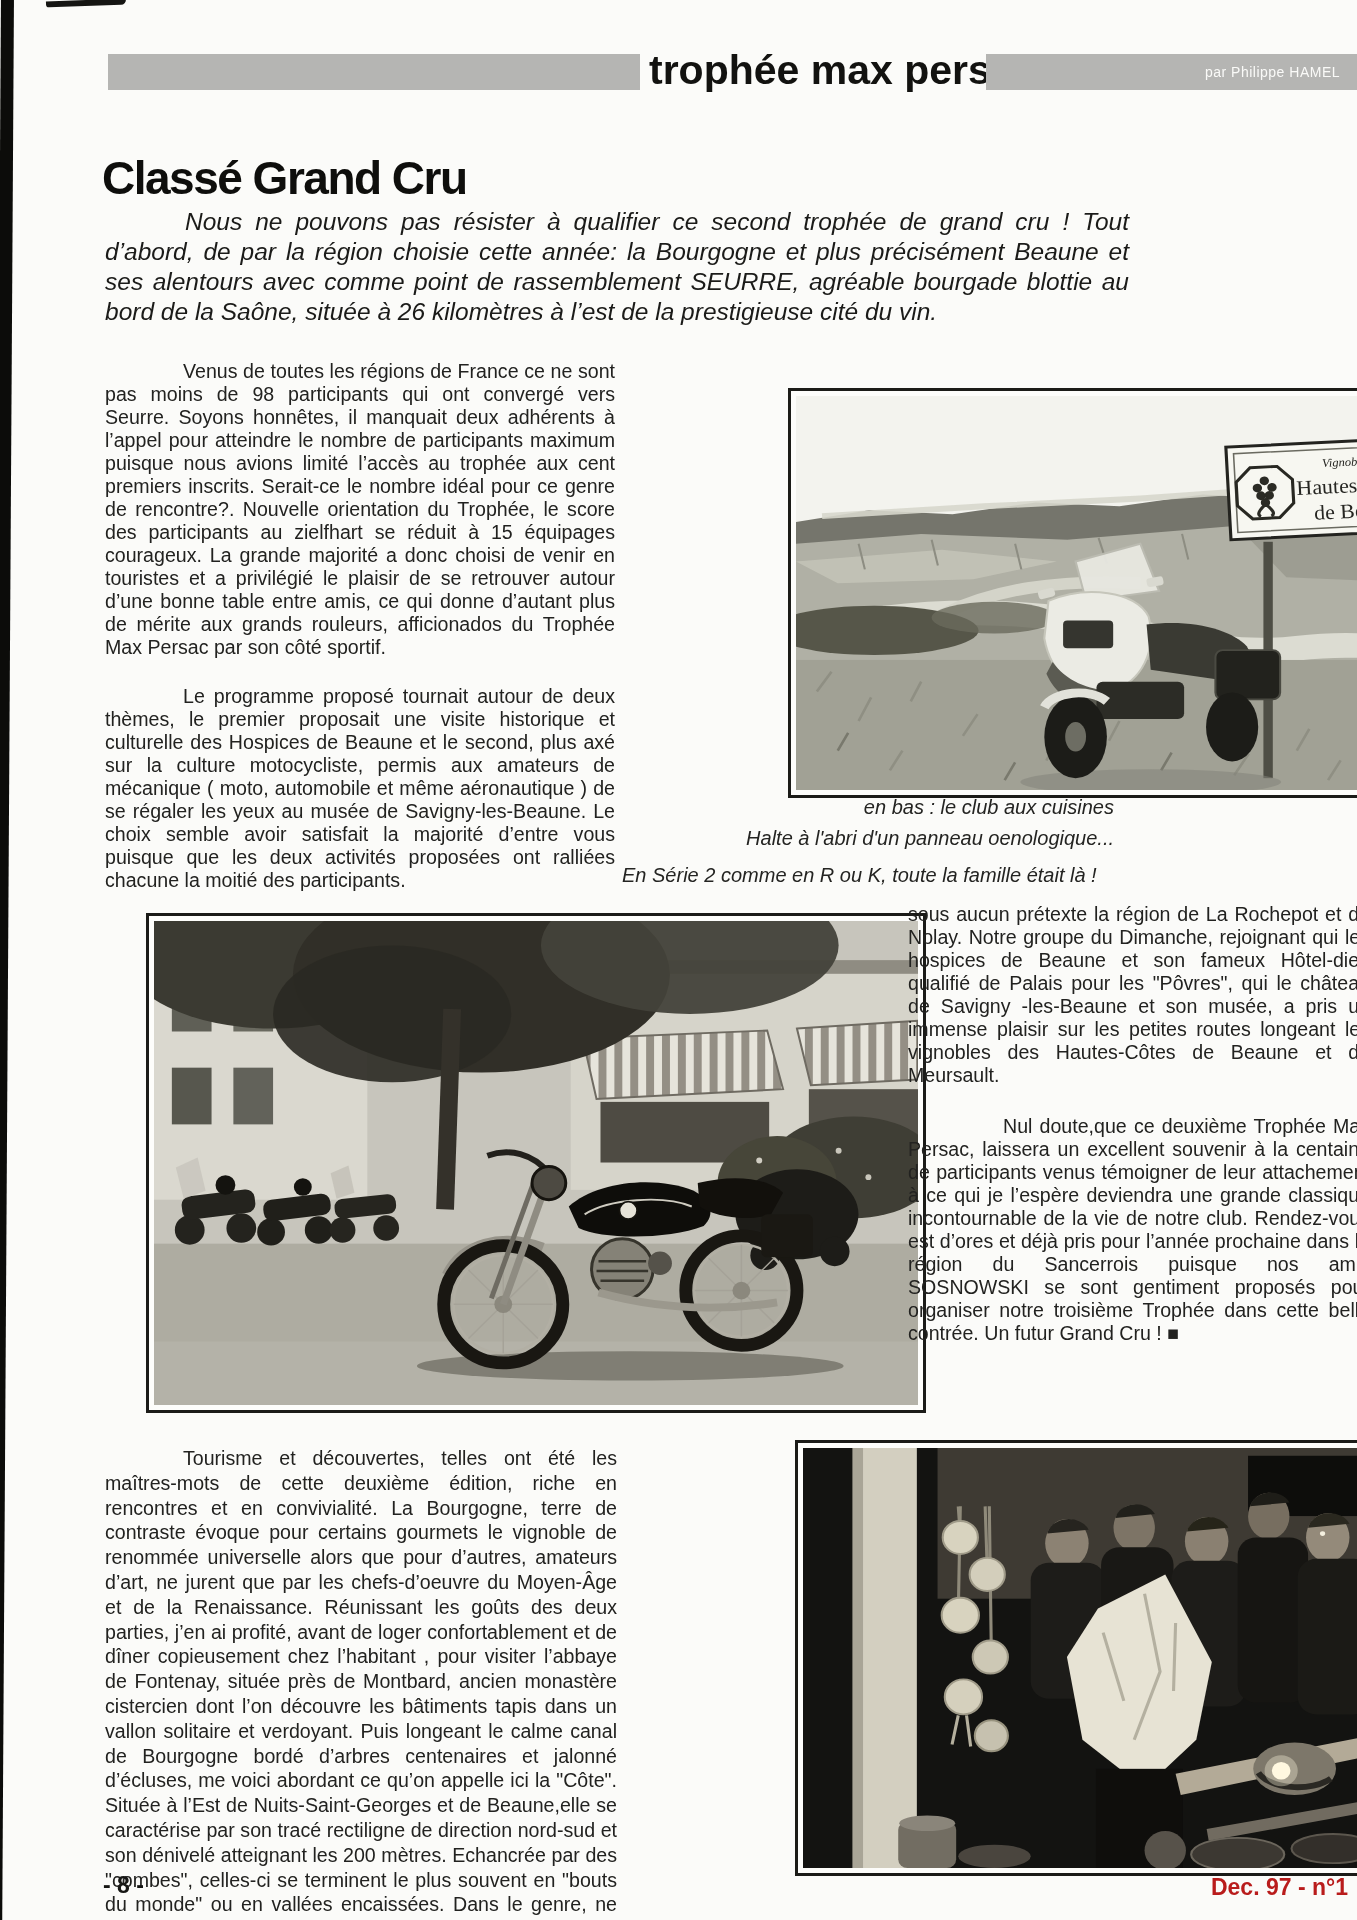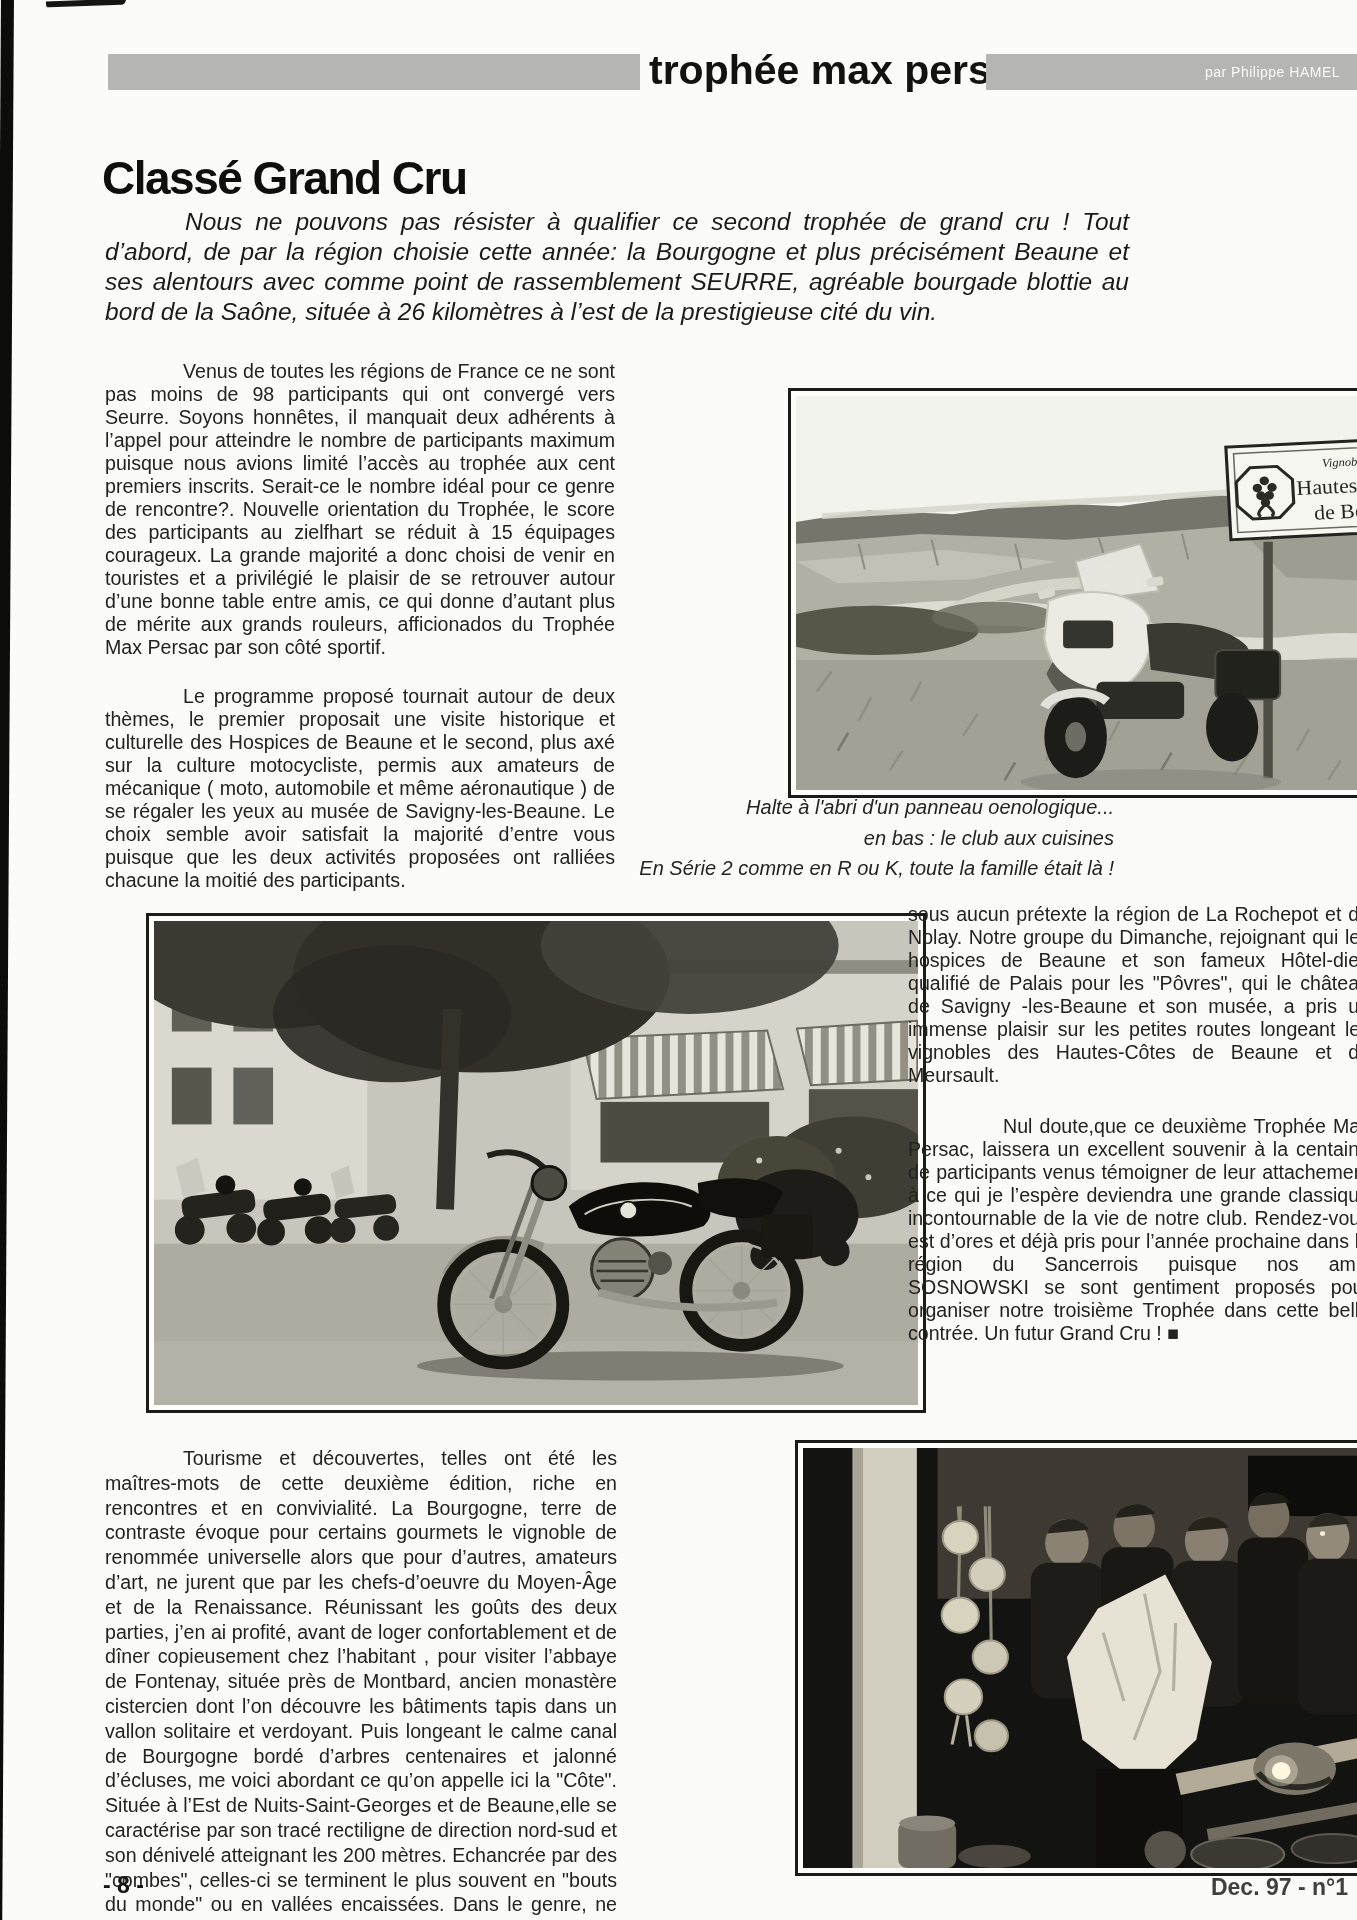--- a/index.html
+++ b/index.html
@@ -26,32 +26,32 @@
   .indent2{text-indent:95px;}
   .colL1{position:absolute;left:105px;top:360px;width:510px;}
   .colL1 p + p{margin-top:26px;}
   .colR{position:absolute;left:908px;top:903px;width:462px;}
   .colR p + p{margin-top:28px;}
   .colL2{position:absolute;left:105px;top:1446px;width:512px;}
   .colL2 p{line-height:24.8px;}
   .captions{position:absolute;left:622px;top:792px;width:492px;font-style:italic;
             font-size:20px;line-height:30.5px;color:#242422;}
   .cap-r{text-align:right;}
-  .cap-l{text-align:right;}
+  .cap-l{text-align:left;margin-top:7px;}
   .fig{position:absolute;background:#fdfdfb;border:3px solid #1b1b18;padding:5px;
        box-sizing:border-box;}
   .fig svg{display:block;width:100%;height:100%;}
   #photo-top{left:748px;top:372px;width:642px;height:410px;}
   #photo-mid{left:106px;top:897px;width:780px;height:500px;}
   #photo-bottom{left:755px;top:1424px;width:637px;height:436px;}
   .footer-num{position:absolute;left:103px;top:1872px;font-weight:700;font-size:23px;color:#161614;}
   .footer-logo{position:absolute;left:592px;top:1860px;width:250px;text-align:center;
                font-weight:700;font-size:41px;letter-spacing:-2px;color:#0d0d0b;}
   .footer-issue{position:absolute;left:1136px;top:1874px;width:212px;text-align:right;
-                font-weight:700;font-size:23px;color:#404040;}
+                font-weight:700;font-size:23px;color:#b91c1c;}
   .sign-text{font-family:"Liberation Serif",serif;fill:#262622;}
 </style>
 </head>
 <body>
 
 <div class="page">
 
   <div class="spine"></div>
   <div class="top-mark"></div>
 
@@ -116,22 +116,22 @@
         <ellipse cx="118" cy="206" rx="10" ry="15" fill="#6d6d63"></ellipse>
         <ellipse cx="268" cy="196" rx="25" ry="35" fill="#1c1c18"></ellipse>
         <path d="M88,176 C96,160 132,156 148,170" stroke="#e2e2da" stroke-width="9" fill="none"></path>
         <rect x="82" y="56" width="16" height="9" rx="3" fill="#d9d9d0" transform="rotate(-15 90 60)"></rect>
         <rect x="186" y="44" width="16" height="9" rx="3" fill="#d9d9d0" transform="rotate(-10 194 48)"></rect>
       </g>
     </svg>
   </figure>
 
   <div class="captions">
+    <div class="cap-r">en bas : le club aux cuisines</div>
     <div class="cap-r">Halte à l'abri d'un panneau oenologique...</div>
-    <div class="cap-r">en bas : le club aux cuisines</div>
     <div class="cap-l">En Série 2 comme en R ou K, toute la famille était là !</div>
   </div>
 
   <figure class="fig" id="photo-mid">
     <svg viewBox="0 0 770 495" preserveAspectRatio="none">
       <defs>
         <pattern id="awn" width="16" height="20" patternUnits="userSpaceOnUse">
           <rect width="16" height="20" fill="#e6e4db"></rect>
           <rect width="8" height="20" fill="#948f85"></rect>
         </pattern>

